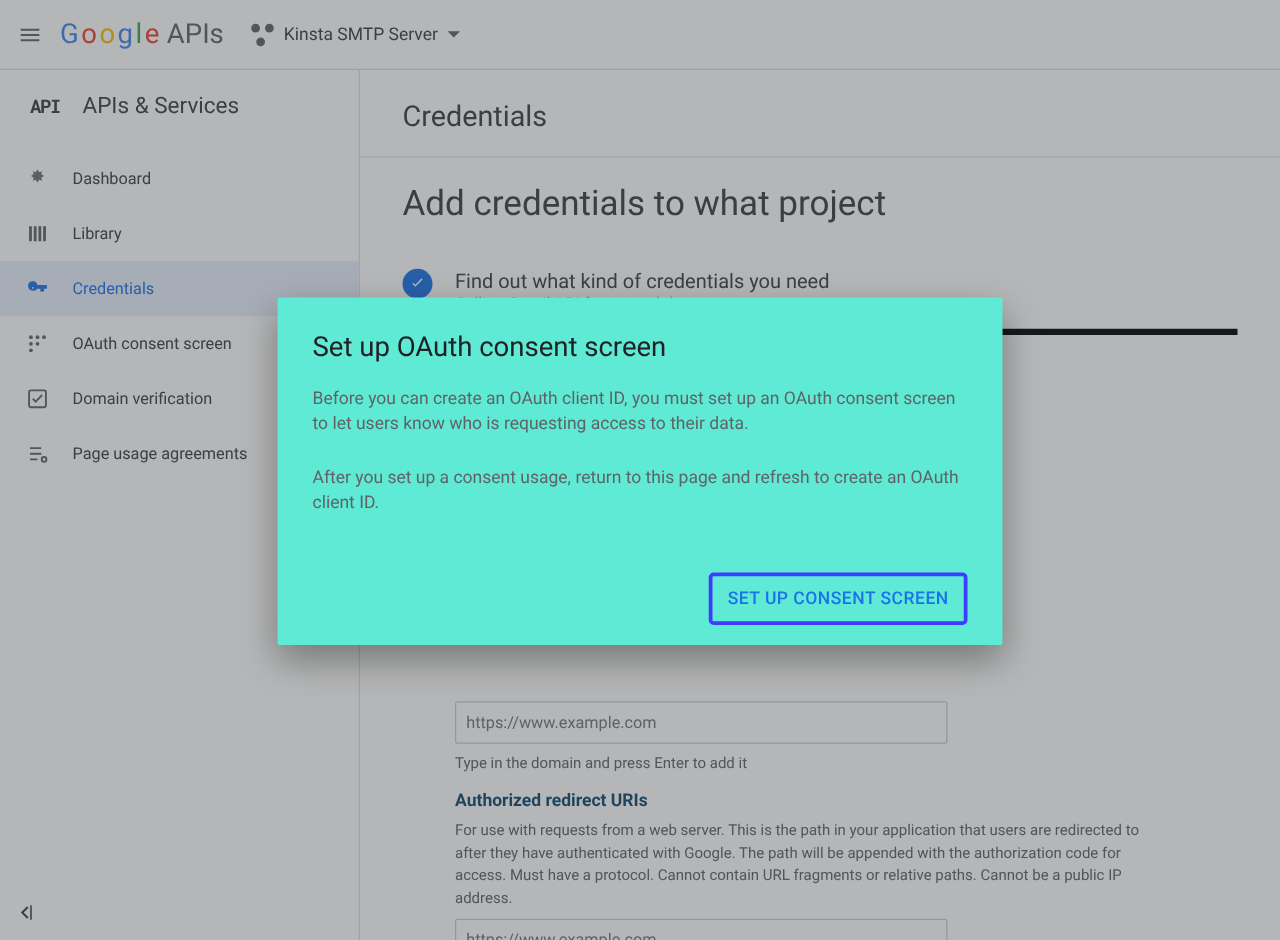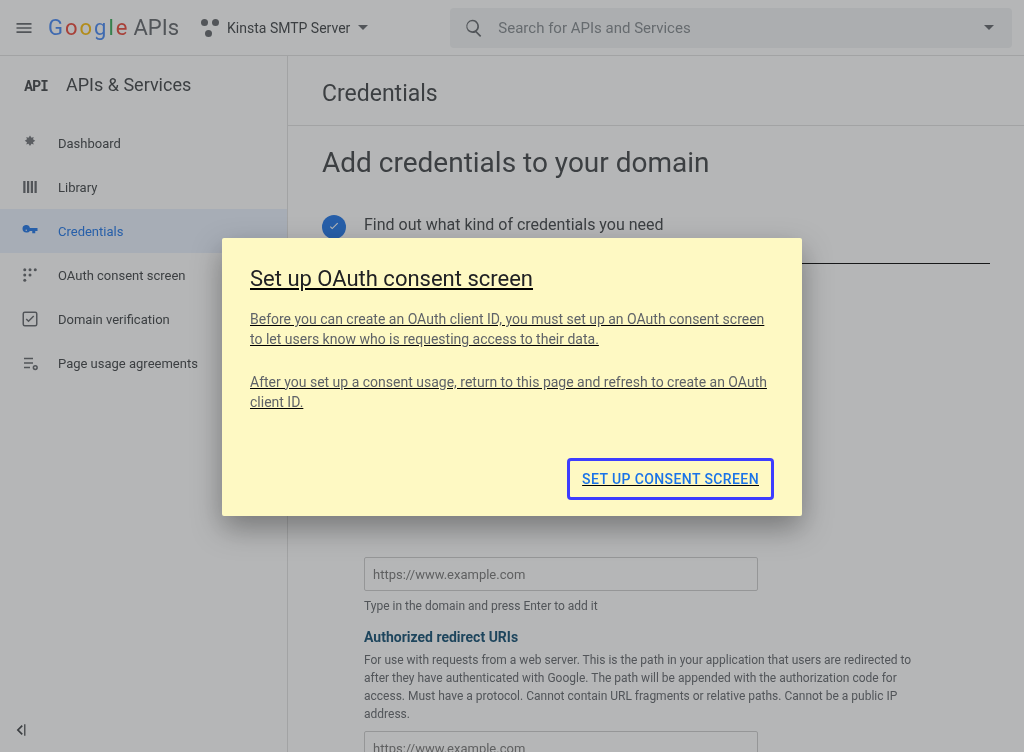--- a/index.html
+++ b/index.html
@@ -31,37 +31,37 @@
     .nav-item.active { background:#e8f0fe; color:#1a73e8; }
     .nav-item .mi { width:20px; height:20px; display:flex; align-items:center; justify-content:center; color:#5f6368; }
     .nav-item.active .mi { color:#1a73e8; }
     .sidebar-foot { padding: 12px 10px; }
 
     .main { flex:1; overflow:auto; }
     .main-header { padding: 24px 34px 18px; border-bottom:1px solid #e0e0e0; font-size:23px; color:#3c4043; }
     .content { padding: 20px 34px; }
     .h1 { font-size:28px; color:#3c4043; margin-bottom: 24px; }
 
-    .step { display:flex; align-items:flex-start; gap:18px; padding: 12px 0; border-bottom:1px solid #000000; }
+    .step { display:flex; align-items:flex-start; gap:18px; padding: 12px 0; border-bottom:5px solid #000000; }
     .step:last-child{border-bottom:none}
     .step-badge { width:24px; height:24px; border-radius:50%; display:flex; align-items:center; justify-content:center; color:#fff; font-size:14px; flex-shrink:0; }
     .badge-done { background:#1a73e8; }
     .badge-num { width:24px; text-align:center; color:#1a73e8; font-size:16px; font-weight:400; }
     .step-head { font-size:16px; color:#3c4043; }
     .step-sub { font-size:13px; color:#5f6368; margin-top:2px; }
     .step-body { padding-left: 42px; padding-right: 10px; max-width: 610px; }
 
     .sub-sec { margin: 14px 0; }
     .sub-sec label { font-size:14px; color:#0c4a6e; font-weight:700; display:block; margin-bottom:4px; }
     .sub-sec input[type=text] { width: 394px; height:34px; border:1px solid #ccc; border-radius:2px; padding:0 8px; font-size:13px; color:#5f6368; }
     .hint { font-size:12px; color:#5f6368; margin-top:6px; line-height:1.5; }
 
     
     .scrim { position:absolute; inset:0; background:rgba(60,64,67,0.38); display:flex; align-items:flex-start; justify-content:center; }
-    .dialog { margin-top: 238px; width: 580px; background:#fef9c3; border-radius:2px; box-shadow: 0 12px 30px rgba(0,0,0,0.35); padding: 28px 28px 16px; text-decoration: underline; }
+    .dialog { margin-top: 238px; width: 580px; background:#5eead4; border-radius:2px; box-shadow: 0 12px 30px rgba(0,0,0,0.35); padding: 28px 28px 16px; }
     .dialog h2 { font-size:22px; color:#202124; font-weight:400; margin-bottom: 18px; }
     .dialog p { font-size:14px; color:#5f6368; line-height:1.45; margin-bottom: 22px; }
     .dialog-actions { display:flex; justify-content:flex-end; gap:10px; margin-top: 46px; }
     .flat-btn { background:none; border:none; color:#1a73e8; font-size:14px; font-weight:500; letter-spacing:0.4px; padding:10px 12px; cursor:pointer; }
     .primary-outline { border:3px solid #3d3dff; border-radius:4px; }
 
     svg { display:block; }
   </style>
 </head>
 <body>
@@ -83,29 +83,20 @@
   </div>
   <div class="project-selector">
     <div class="dots">
         <span class="d1"></span>
         <span class="d2"></span>
         <span class="d3"></span>
       </div>
     <span>Kinsta SMTP Server</span>
     <span class="triangle-down"></span>
   </div>
-  <div class="searchbox">
-    <svg width="20" height="20" viewBox="0 0 24 24" fill="#5f6368">
-        <path d="M10 2a8 8 0 015.3 13.9l5.4 5.4-1.4 1.4-5.4-5.4A8 8 0 1110 2zm0 2a6 6 0 100 12 6 6 0 000-12z"></path>
-      </svg>
-    <input type="text" placeholder="Search for APIs and Services" style="">
-    <span class="search-dd">
-        <span class="triangle-down"></span>
-      </span>
-  </div>
 </div>
 
 <div class="body">
   <aside class="sidebar">
     <div class="sidebar-header">
       <span class="api-chip">API</span>
       <span>APIs &amp; Services</span>
     </div>
     <nav class="nav">
       <div class="nav-item">
@@ -169,21 +160,21 @@
           <path d="M14 6l-6 6 6 6 1.4-1.4L10.8 12l4.6-4.6z"></path>
           <path d="M17 5h2v14h-2z" opacity="0.0"></path>
           <path d="M17 5h1.5v14H17z" fill="#3c4043"></path>
         </svg>
     </div>
   </aside>
 
   <main class="main">
     <div class="main-header">Credentials</div>
     <div class="content">
-      <div class="h1">Add credentials to your domain</div>
+      <div class="h1">Add credentials to what project</div>
 
       <div class="step">
         <div class="step-badge badge-done">
           <svg width="14" height="14" viewBox="0 0 24 24" fill="#fff">
               <path d="M9 16l-4-4 1.4-1.4L9 13.2l8.6-8.6L19 6z"></path>
             </svg>
         </div>
         <div>
           <div class="step-head">Find out what kind of credentials you need</div>
           <div class="step-sub">Calling Gmail API from a web browser</div>

